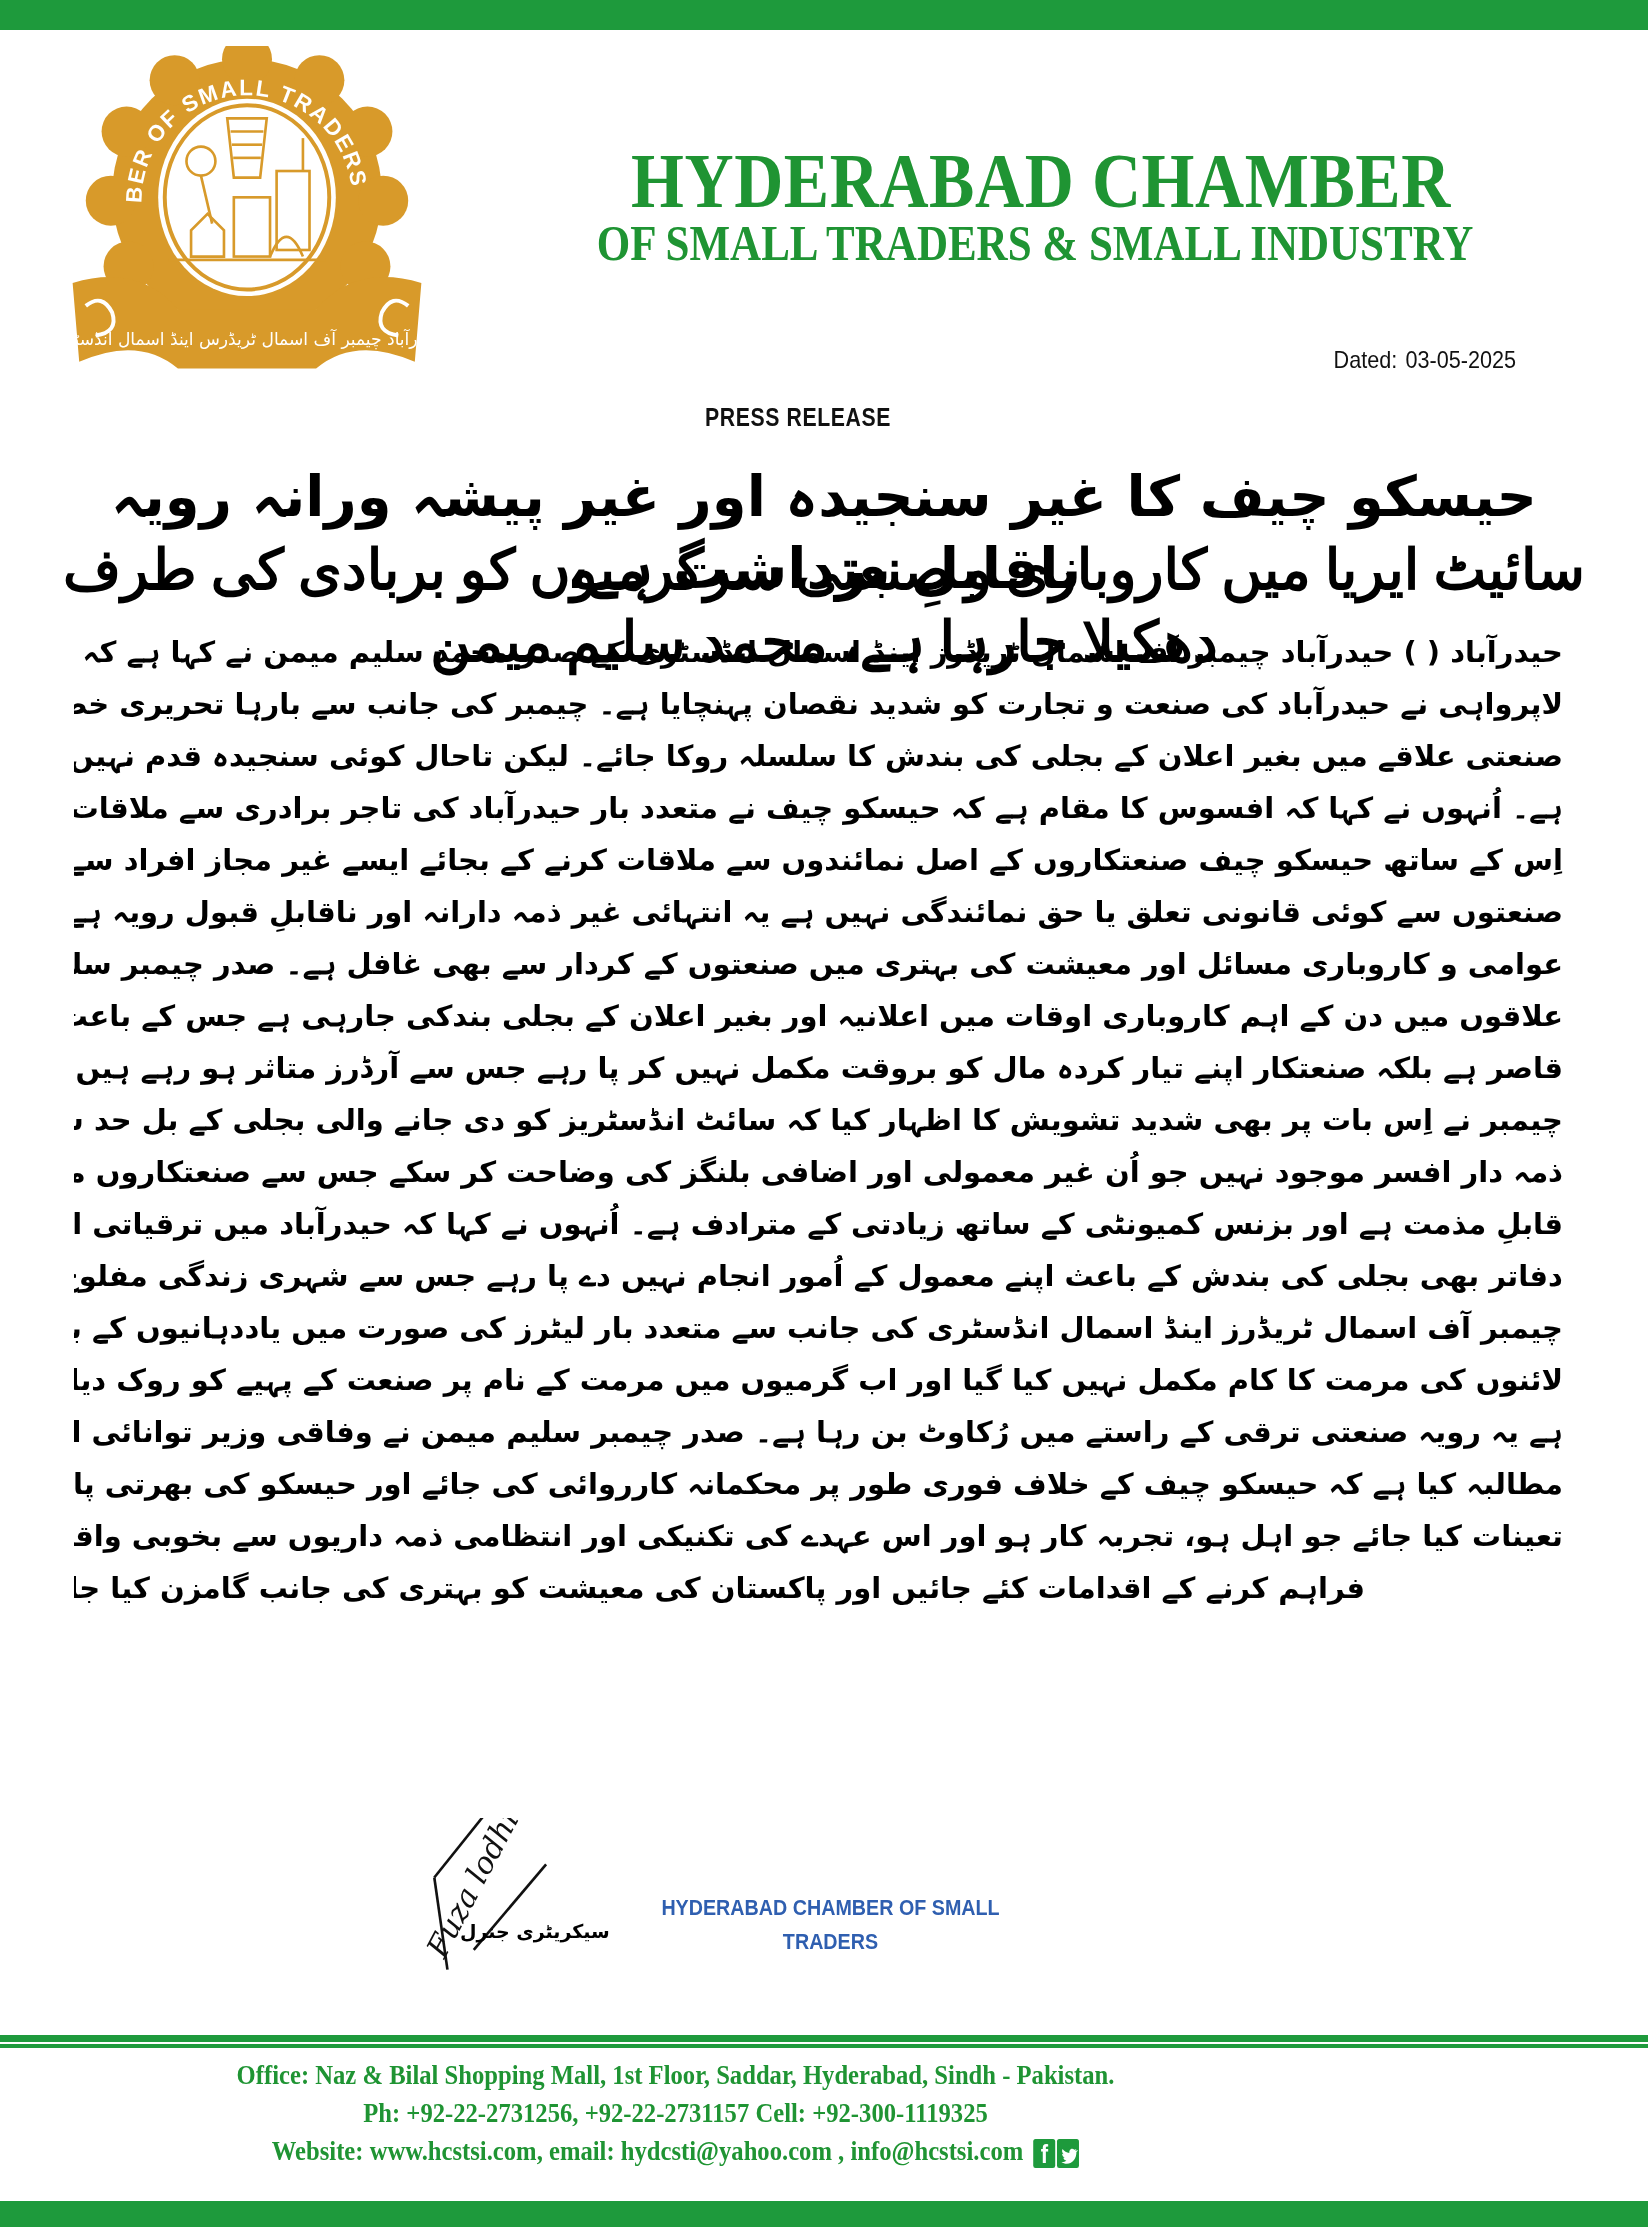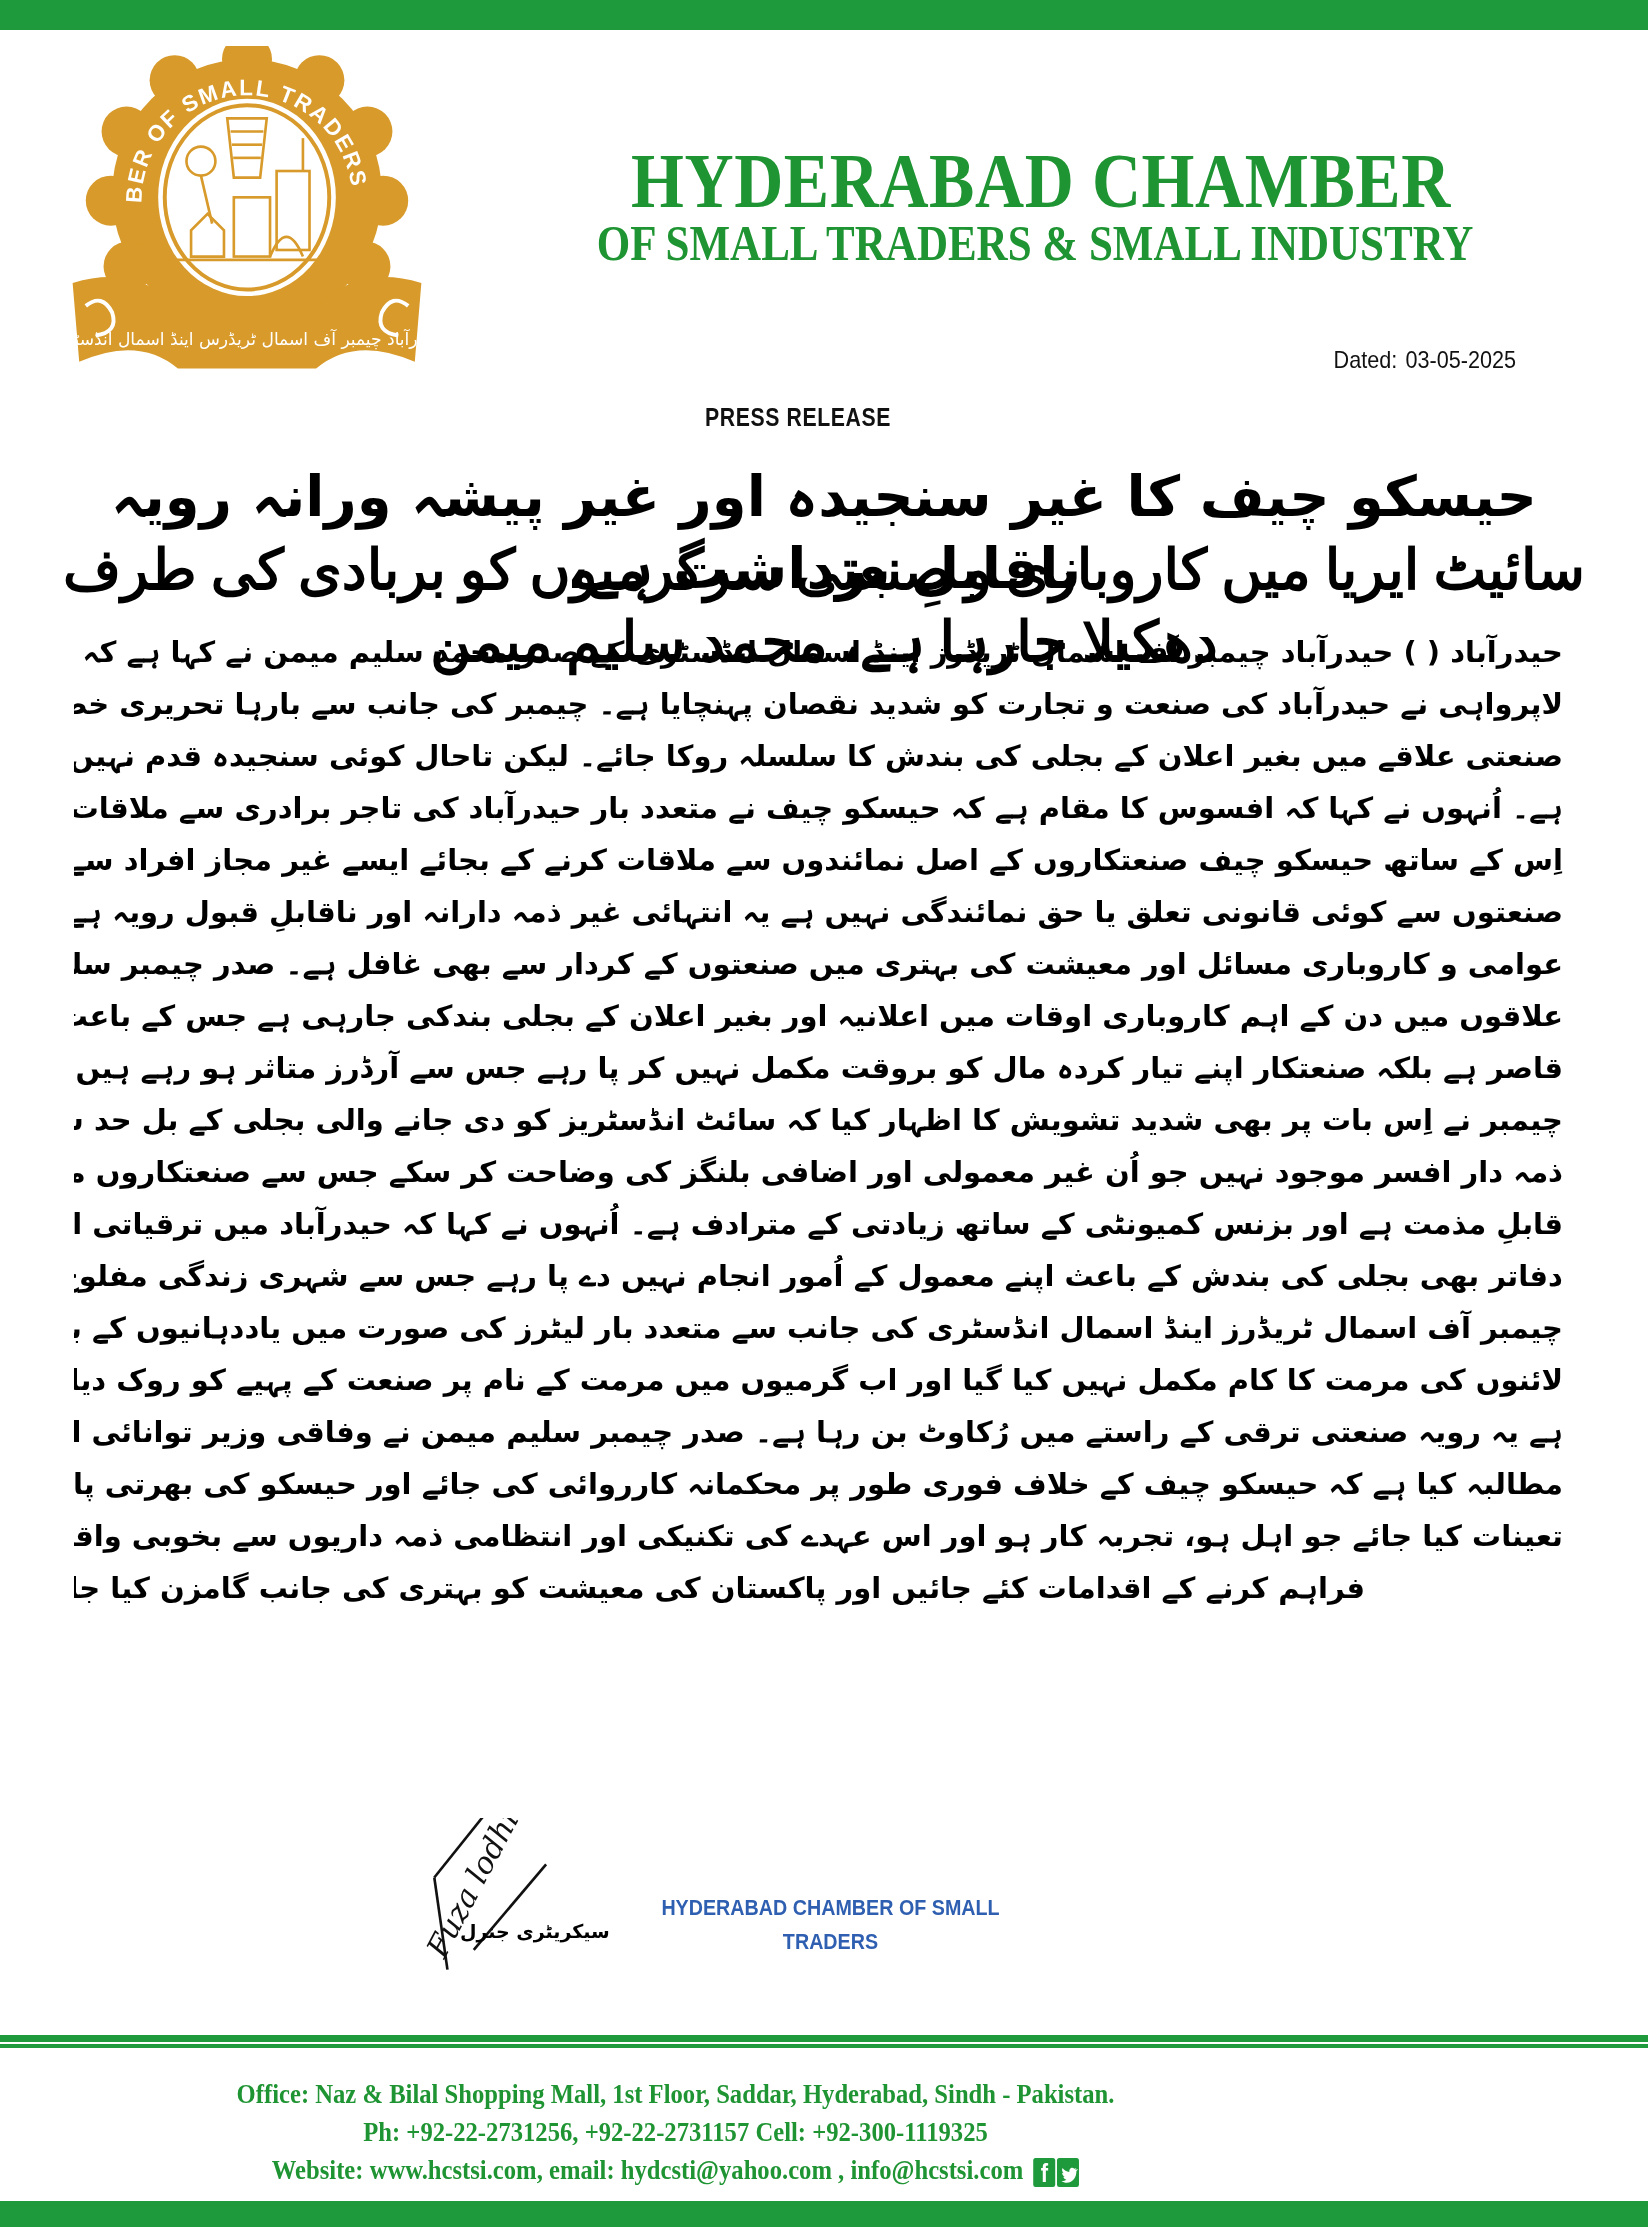--- a/index.html
+++ b/index.html
@@ -32,21 +32,21 @@
   .sig-urdu { left: 460px; top: 1920px; direction: rtl; font-family: "DejaVu Sans", sans-serif;
               font-weight: bold; font-size: 19px; color: #000; }
   .stamp { left: 600px; top: 1891px; width: 461px; text-align: center; color: #2f5fb0;
            font-family: "Liberation Sans", sans-serif; font-weight: bold; }
   .stamp .s1 { font-size: 34px; line-height: 42px; letter-spacing: 2px; }
   .stamp .s2 { font-size: 22.4px; line-height: 34px; transform: scaleX(0.88); }
   .stamp .s3 { font-size: 24px; line-height: 33px; letter-spacing: 1.3px; }
   .footer-line1 { left: 0; top: 2035px; width: 1648px; height: 6.6px; background: #1e9a3c; }
   .footer-line2 { left: 0; top: 2044px; width: 1648px; height: 4px; background: #1e9a3c; }
   .footer { left: 0; top: 2056px; width: 1351px; text-align: center; color: #1f9433;
-            font-family: "Liberation Serif", serif; font-weight: bold; font-size: 28px; line-height: 38px; margin-top: 19px; }
+            font-family: "Liberation Serif", serif; font-weight: bold; font-size: 28px; line-height: 38px; }
   .footer .row { display: block; transform: scaleX(0.88); transform-origin: center; white-space: nowrap; }
   .social { display: inline-block; vertical-align: middle; margin-left: 2.6px; }
   .social span { display: inline-block; width: 25px; height: 29px; background: #1e9a3c; color: #fff;
                  font-family: "Liberation Sans", sans-serif; font-weight: bold; font-size: 25px; line-height: 30px;
                  text-align: center; border-radius: 2.6px; margin-left: 2px; }
   .green-bar-bottom { left: 0; top: 2201px; width: 1648px; height: 26px; background: #1e9a3c; }
 </style>
 </head>
 <body>
 

